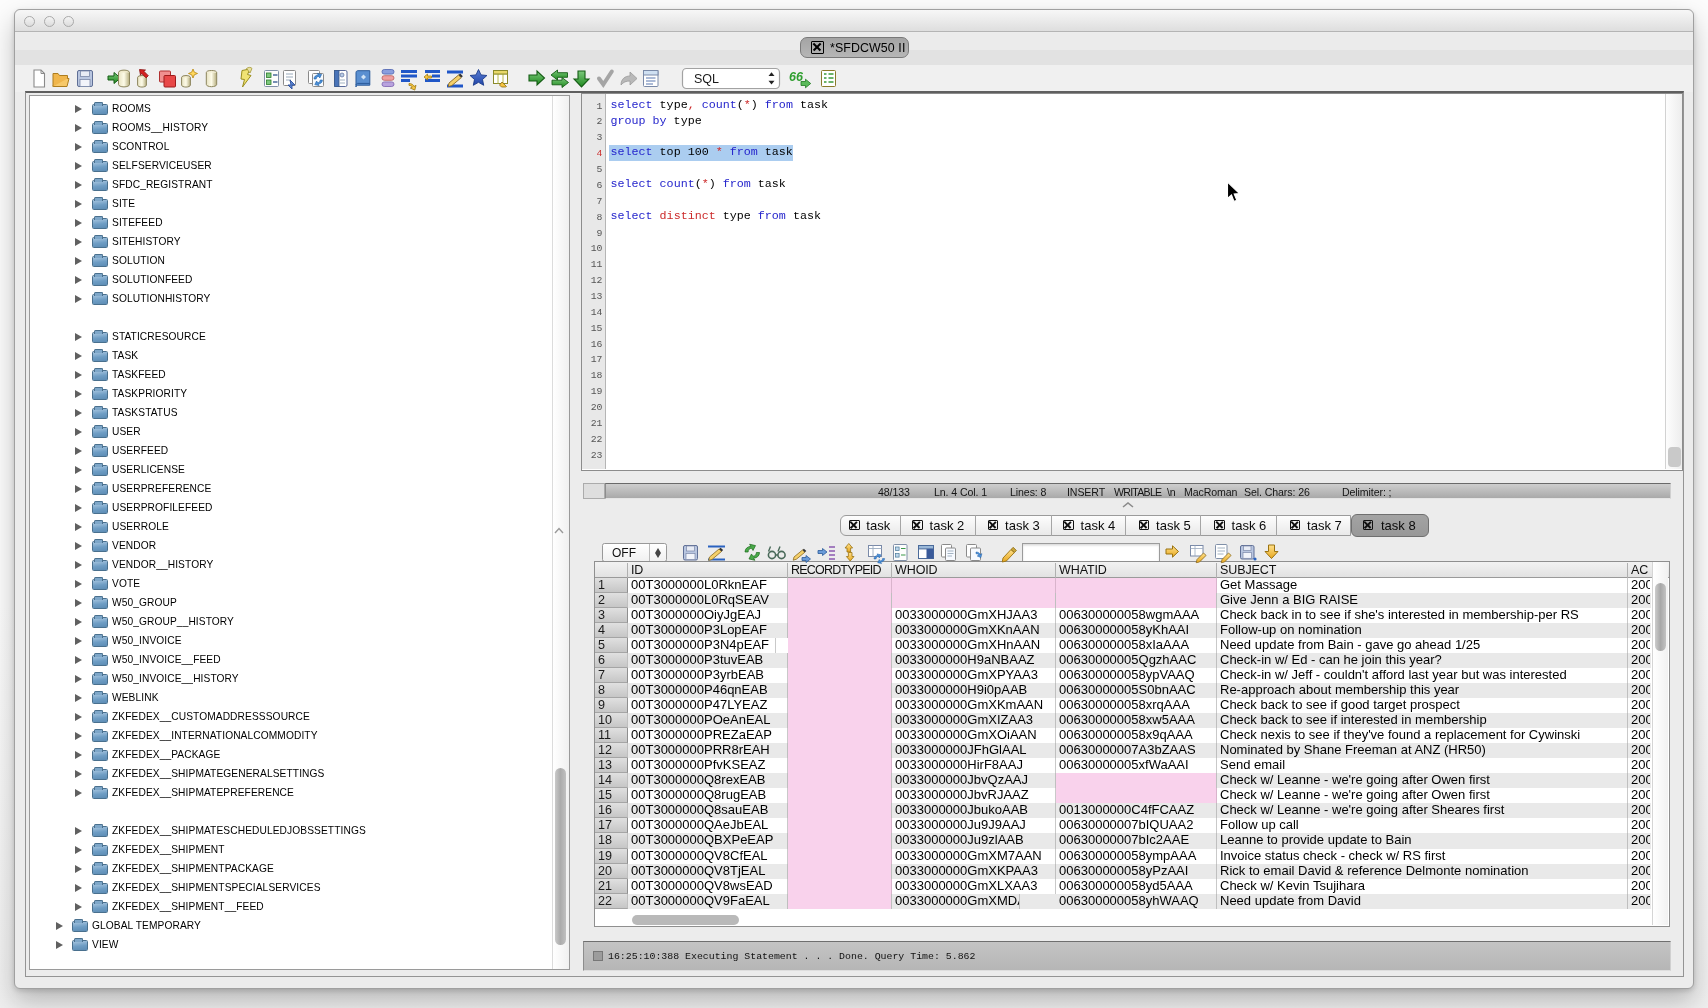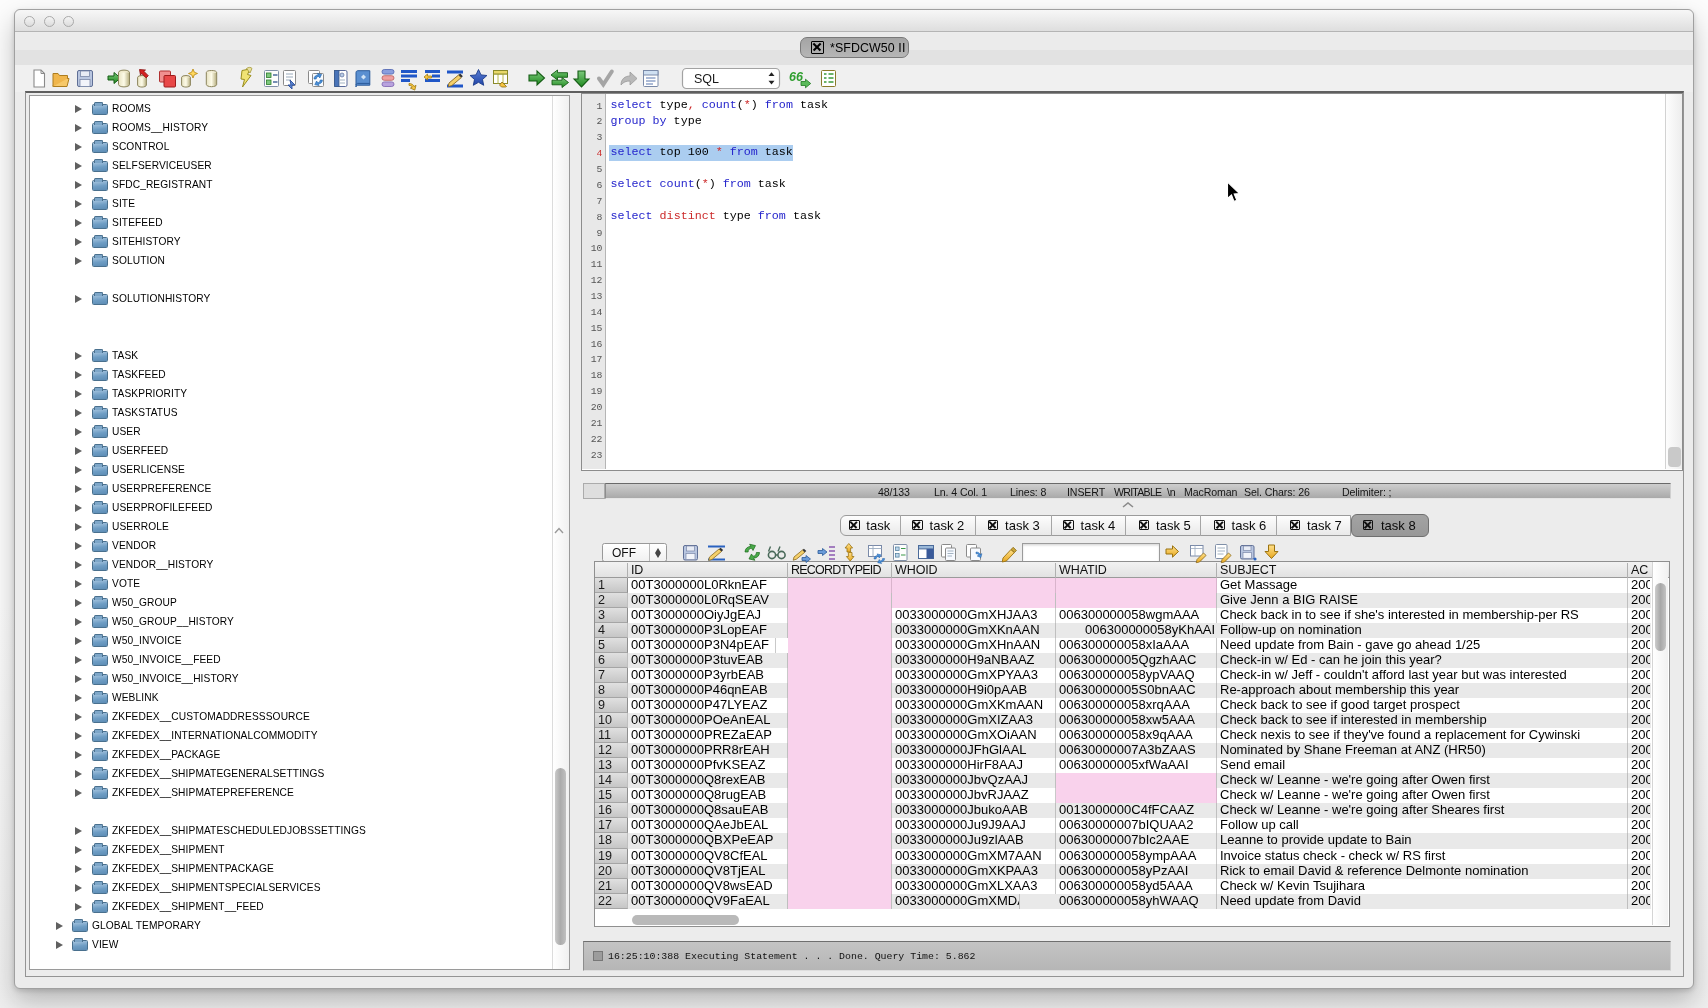--- a/index.html
+++ b/index.html
@@ -132,24 +132,34 @@
 <div class="trow" style="top:136.5px">
         <span class="tri" style="left:45px"></span>
         <span class="fold" style="left:62px"></span>
         <span class="tlab" style="left:82px">SITEHISTORY</span>
       </div>
 <div class="trow" style="top:155.5px">
         <span class="tri" style="left:45px"></span>
         <span class="fold" style="left:62px"></span>
         <span class="tlab" style="left:82px">SOLUTION</span>
       </div>
+<div class="trow" style="top:174.5px">
+        <span class="tri" style="left:45px"></span>
+        <span class="fold" style="left:62px"></span>
+        <span class="tlab" style="left:82px">SOLUTIONFEED</span>
+      </div>
 <div class="trow" style="top:193.5px">
         <span class="tri" style="left:45px"></span>
         <span class="fold" style="left:62px"></span>
         <span class="tlab" style="left:82px">SOLUTIONHISTORY</span>
+      </div>
+<div class="trow" style="top:231.5px">
+        <span class="tri" style="left:45px"></span>
+        <span class="fold" style="left:62px"></span>
+        <span class="tlab" style="left:82px">STATICRESOURCE</span>
       </div>
 <div class="trow" style="top:250.5px">
         <span class="tri" style="left:45px"></span>
         <span class="fold" style="left:62px"></span>
         <span class="tlab" style="left:82px">TASK</span>
       </div>
 <div class="trow" style="top:269.5px">
         <span class="tri" style="left:45px"></span>
         <span class="fold" style="left:62px"></span>
         <span class="tlab" style="left:82px">TASKFEED</span>
@@ -422,21 +432,21 @@
 <div class="c " style="left:297px;width:164px">0033000000GmXHJAA3</div>
 <div class="c " style="left:461px;width:161px">006300000058wgmAAA</div>
 <div class="c" style="left:622px;width:411px">Check back in to see if she's interested in membership-per RS</div>
 <div class="c" style="left:1033px;width:22px;border-right:none">200</div>
 </div>
 <div class="rrow alt" style="top:45.12px">
 <div class="c gut">4</div>
 <div class="c" style="left:33px;width:160px">00T3000000P3LopEAF</div>
 <div class="c pink" style="left:193px;width:104px"></div>
 <div class="c alt" style="left:297px;width:164px">0033000000GmXKnAAN</div>
-<div class="c alt" style="left:487px;width:161px">006300000058yKhAAI</div>
+<div class="c alt" style="left:461px;width:161px">006300000058yKhAAI</div>
 <div class="c" style="left:622px;width:411px">Follow-up on nomination</div>
 <div class="c" style="left:1033px;width:22px;border-right:none">200</div>
 </div>
 <div class="rrow " style="top:60.16px">
 <div class="c gut">5</div>
 <div class="c" style="left:33px;width:148px">00T3000000P3N4pEAF</div>
 <div class="c pink" style="left:193px;width:104px"></div>
 <div class="c " style="left:297px;width:164px">0033000000GmXHnAAN</div>
 <div class="c " style="left:461px;width:161px">006300000058xIaAAA</div>
 <div class="c" style="left:622px;width:411px">Need update from Bain - gave go ahead 1/25</div>

